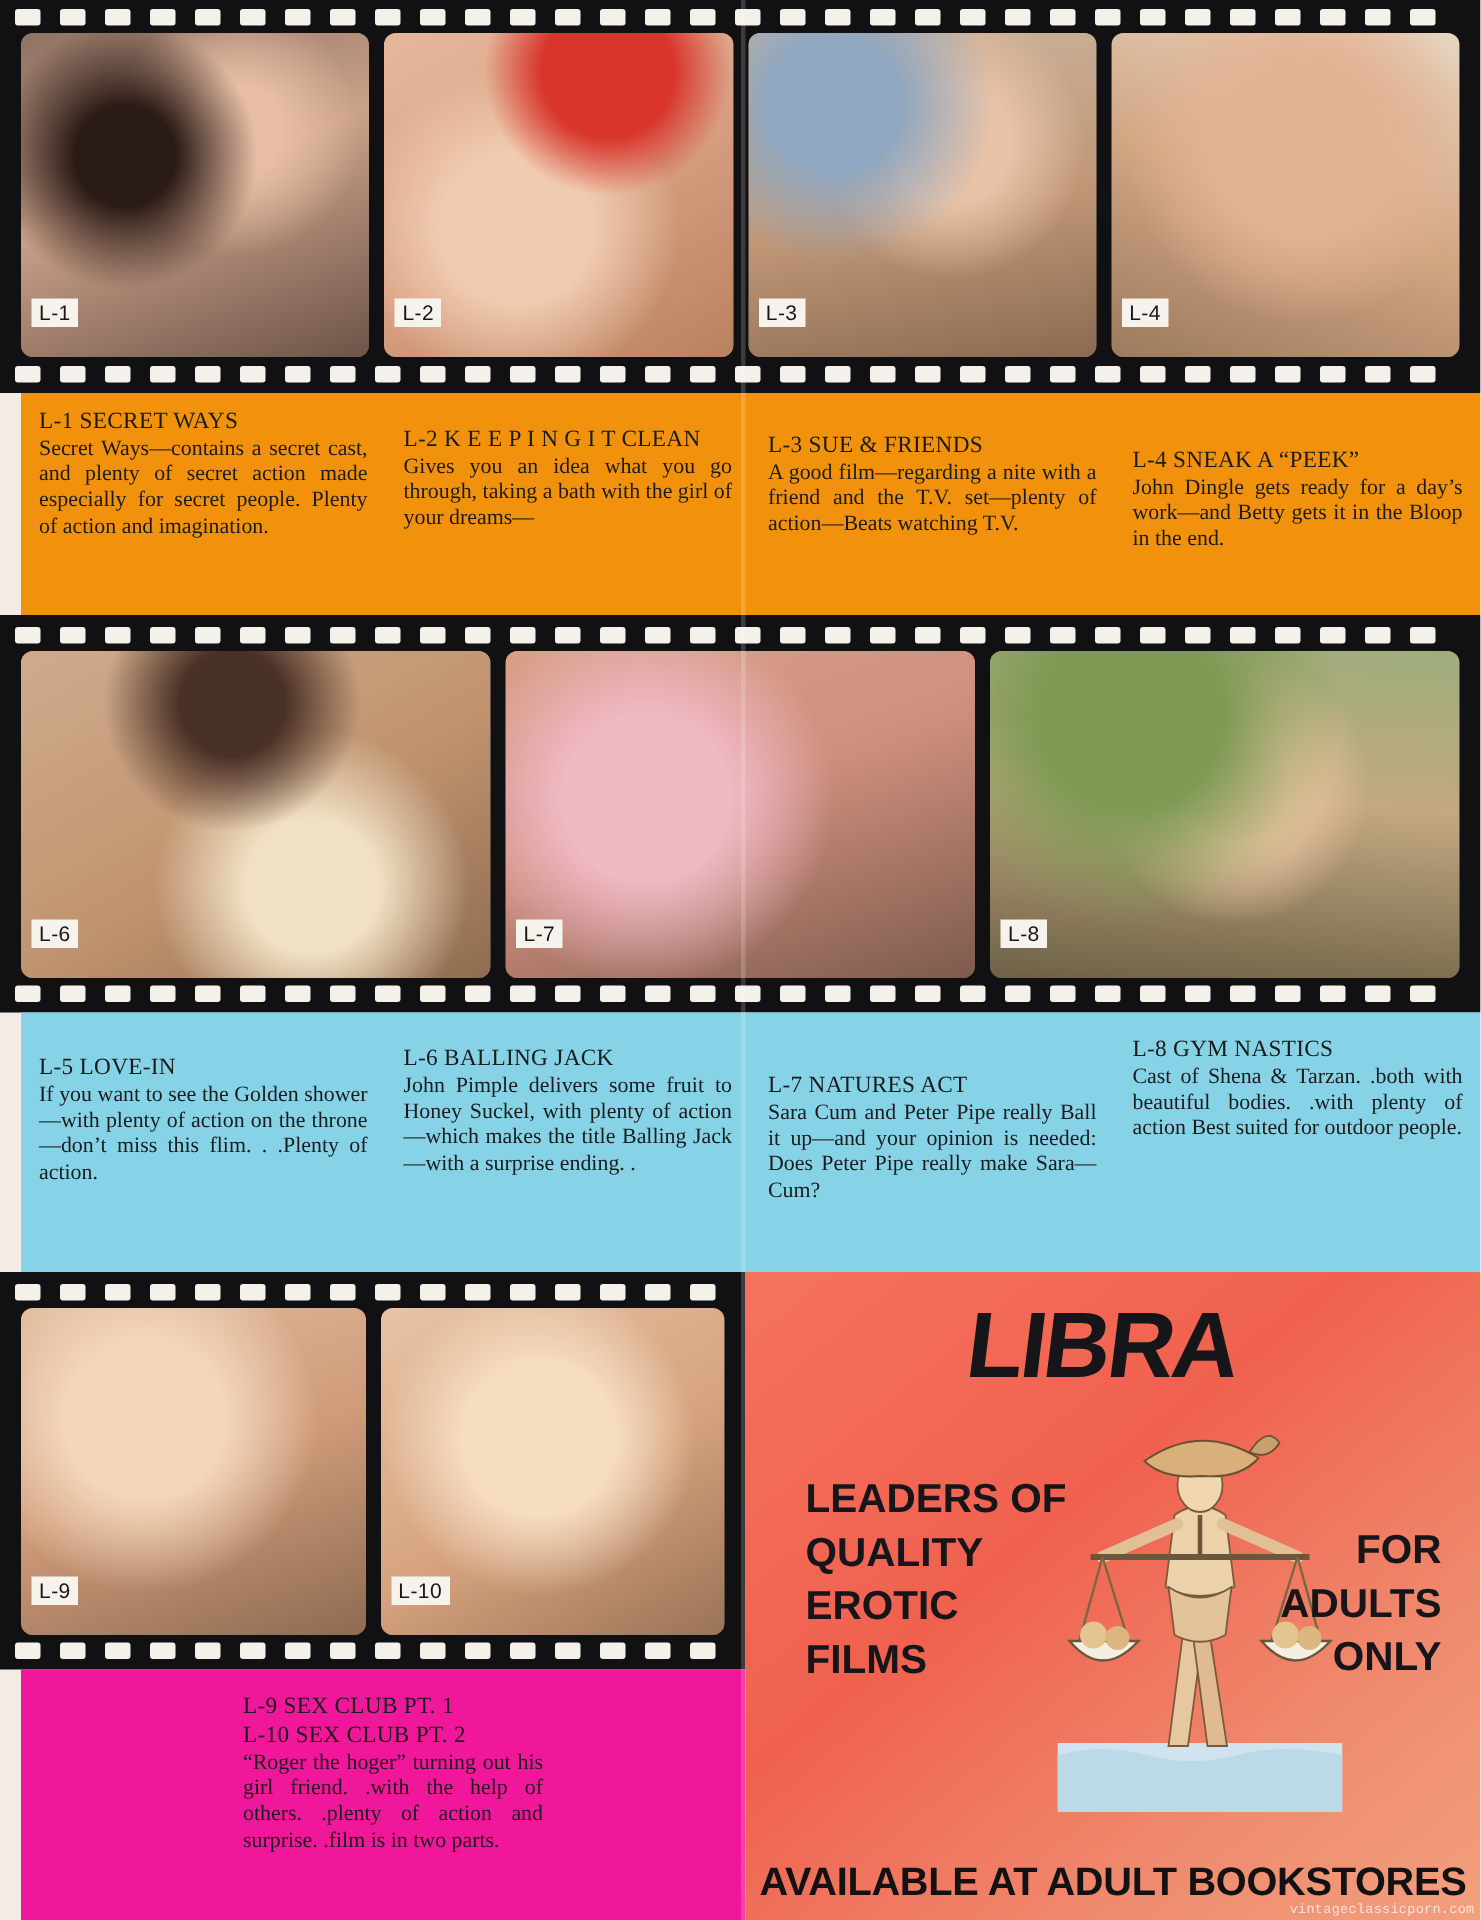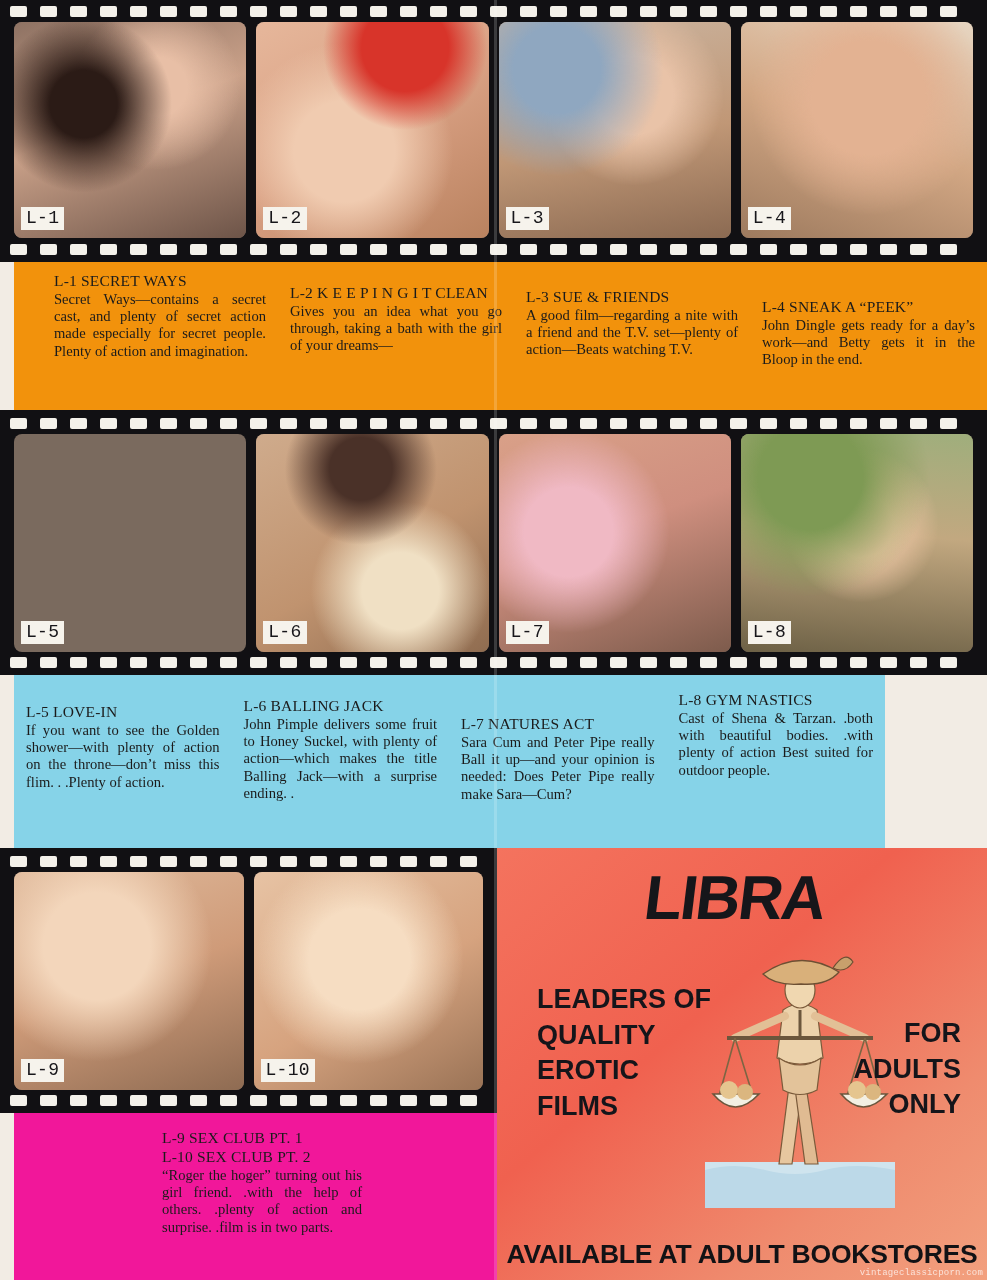--- a/index.html
+++ b/index.html
@@ -57,40 +57,40 @@
   .frame {
     position: relative;
     flex: 1 1 0;
     border-radius: 8px;
     overflow: hidden;
     background: #7a6a5e;
   }
   .frame .tag {
     position: absolute;
     left: 7px;
-    bottom: 8px;
+    bottom: 20px;
     background: #f6f3ec;
     color: #17161a;
-    font-family: Liberation Mono, monospace;
-    font-size: 18px;
+    font-family: Liberation Sans, sans-serif;
+    font-size: 14px;
     line-height: 1;
     padding: 2px 5px 3px 5px;
     letter-spacing: .3px;
   }
 
   
   .ph { position: absolute; inset: 0; }
 
   
   .band {
     position: absolute;
     box-sizing: border-box;
     display: flex;
   }
-  .band.orange { background: #f2920c; padding-left: 28px; }
+  .band.orange { background: #f2920c; }
   .band.blue   { background: #86d3e8; }
   .band.pink   { background: #f1179a; }
   .cap {
     box-sizing: border-box;
     padding: 10px 12px 6px 12px;
     color: #1b1b1b;
   }
   .cap h4 {
     margin: 0 0 1px 0;
     font-size: 15.5px;
@@ -371,27 +371,20 @@
         <span></span>
         <span></span>
         <span></span>
         <span></span>
         <span></span>
     </div>
 
     <div class="frames" style="top:24px; height:218px;">
       <div class="frame">
         <div class="ph" style="background:
-               radial-gradient(circle at 70% 20%, #f0cdb2 0 24%, rgba(240,205,178,0) 52%),
-               linear-gradient(165deg,#e9c6a9 0%,#d9a583 55%,#a8apx 100%),
-               linear-gradient(165deg,#e9c6a9 0%,#d9a583 55%,#9c7554 100%);"></div>
-        <div class="tag">L-5</div>
-      </div>
-      <div class="frame">
-        <div class="ph" style="background:
                radial-gradient(circle at 45% 16%, #4a3128 0 14%, rgba(74,49,40,0) 34%),
                radial-gradient(circle at 62% 72%, #f0e0c4 0 18%, rgba(240,224,196,0) 42%),
                linear-gradient(150deg,#cfab8c 0%,#c0936f 55%,#8f6c50 100%);"></div>
         <div class="tag">L-6</div>
       </div>
       <div class="frame">
         <div class="ph" style="background:
                radial-gradient(circle at 30% 45%, #f0b9c4 0 22%, rgba(240,185,196,0) 50%),
                linear-gradient(160deg,#d9a088 0%,#cf8f7f 45%,#7d5b4c 100%);"></div>
         <div class="tag">L-7</div>
@@ -399,21 +392,21 @@
       <div class="frame">
         <div class="ph" style="background:
                radial-gradient(circle at 30% 20%, #7e9a54 0 22%, rgba(126,154,84,0) 50%),
                radial-gradient(circle at 52% 42%, #ecc6a4 0 18%, rgba(236,198,164,0) 44%),
                linear-gradient(185deg,#9fae7c 0%,#c2a880 45%,#6d6146 100%);"></div>
         <div class="tag">L-8</div>
       </div>
     </div>
   </div>
 
-  <div class="band blue" style="left:14px; top:675px; width:871px; height:173px;">
+  <div class="band blue" style="left:14px; top:675px; width:973px; height:173px;">
     <div class="cap" style="width:243px; padding-top:28px;">
       <h4>L-5 LOVE-IN</h4>
       <p>If you want to see the Golden shower—with plenty of action on the throne—don’t miss this flim. . .Plenty of action.</p>
     </div>
     <div class="cap" style="width:243px; padding-top:22px;">
       <h4>L-6 BALLING JACK</h4>
       <p>John Pimple delivers some fruit to Honey Suckel, with plenty of action—which makes the title Balling Jack—with a surprise ending. .</p>
     </div>
     <div class="cap" style="width:243px; padding-top:40px;">
       <h4>L-7 NATURES ACT</h4>

